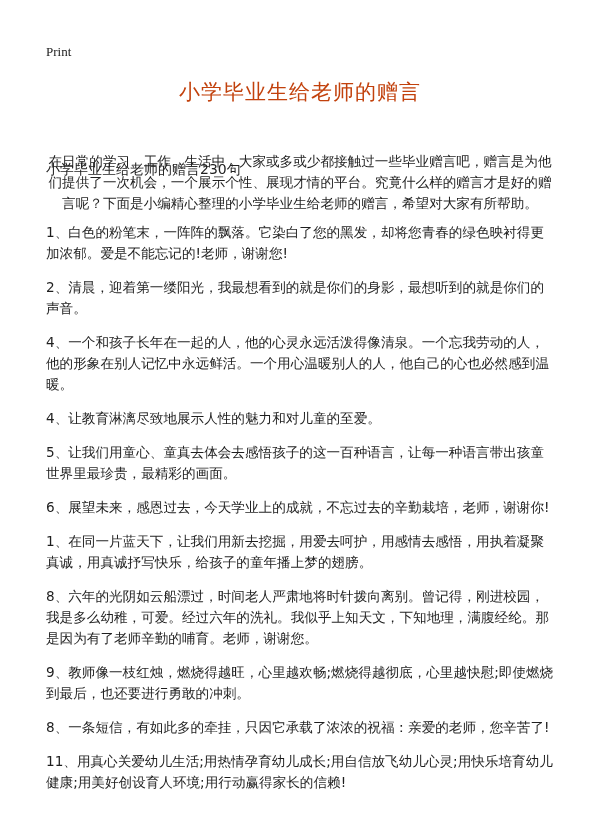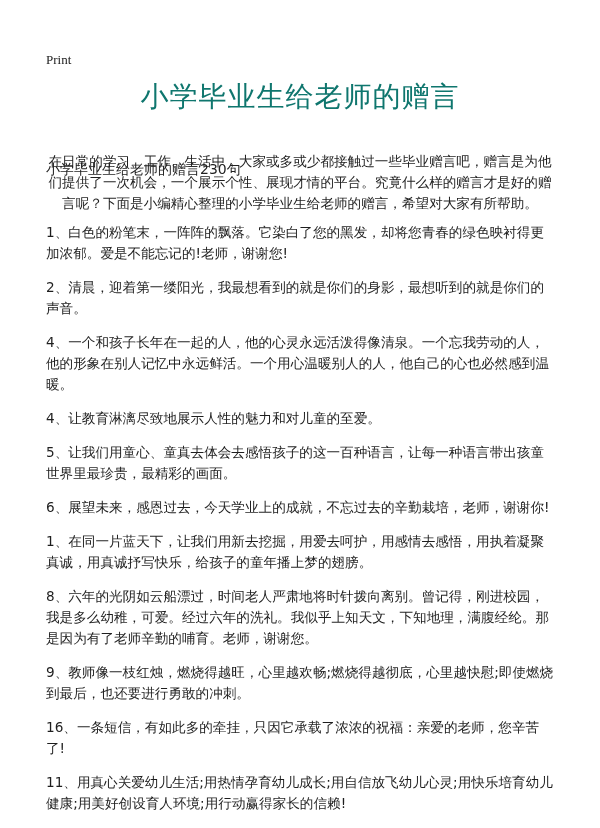--- a/index.html
+++ b/index.html
@@ -15,32 +15,31 @@
       font-family: "DejaVu Sans", "Liberation Sans", sans-serif;
       color: #1a1a1a;
     }
     .print-link {
       position: absolute;
       left: 46px;
       top: 44px;
       font-family: "Liberation Serif", "DejaVu Serif", serif;
       font-size: 13px;
       color: #222;
-      margin-top: 8px;
     }
     .doc-title {
       position: absolute;
       left: 0;
       top: 78px;
       width: 600px;
       text-align: center;
-      font-size: 28px;
+      font-size: 21px;
       font-weight: normal;
       letter-spacing: 1px;
-      color: #0f766e;
+      color: #c2410c;
       margin: 0;
     }
     .subtitle {
       position: absolute;
       left: 46px;
       top: 120px;
       font-size: 14px;
       color: #222;
       margin-top: 41px;
     }
@@ -75,15 +74,15 @@
   <p class="para intro">在日常的学习、工作、生活中，大家或多或少都接触过一些毕业赠言吧，赠言是为他们提供了一次机会，一个展示个性、展现才情的平台。究竟什么样的赠言才是好的赠言呢？下面是小编精心整理的小学毕业生给老师的赠言，希望对大家有所帮助。</p>
   <p class="para">1、白色的粉笔末，一阵阵的飘落。它染白了您的黑发，却将您青春的绿色映衬得更加浓郁。爱是不能忘记的!老师，谢谢您!</p>
   <p class="para">2、清晨，迎着第一缕阳光，我最想看到的就是你们的身影，最想听到的就是你们的声音。</p>
   <p class="para">4、一个和孩子长年在一起的人，他的心灵永远活泼得像清泉。一个忘我劳动的人，他的形象在别人记忆中永远鲜活。一个用心温暖别人的人，他自己的心也必然感到温暖。</p>
   <p class="para">4、让教育淋漓尽致地展示人性的魅力和对儿童的至爱。</p>
   <p class="para">5、让我们用童心、童真去体会去感悟孩子的这一百种语言，让每一种语言带出孩童世界里最珍贵，最精彩的画面。</p>
   <p class="para">6、展望未来，感恩过去，今天学业上的成就，不忘过去的辛勤栽培，老师，谢谢你!</p>
   <p class="para">1、在同一片蓝天下，让我们用新去挖掘，用爱去呵护，用感情去感悟，用执着凝聚真诚，用真诚抒写快乐，给孩子的童年播上梦的翅膀。</p>
   <p class="para">8、六年的光阴如云船漂过，时间老人严肃地将时针拨向离别。曾记得，刚进校园，我是多么幼稚，可爱。经过六年的洗礼。我似乎上知天文，下知地理，满腹经纶。那是因为有了老师辛勤的哺育。老师，谢谢您。</p>
   <p class="para">9、教师像一枝红烛，燃烧得越旺，心里越欢畅;燃烧得越彻底，心里越快慰;即使燃烧到最后，也还要进行勇敢的冲刺。</p>
-  <p class="para">16、一条短信，有如此多的牵挂，只因它承载了浓浓的祝福：亲爱的老师，您辛苦了!</p>
+  <p class="para">8、一条短信，有如此多的牵挂，只因它承载了浓浓的祝福：亲爱的老师，您辛苦了!</p>
   <p class="para">11、用真心关爱幼儿生活;用热情孕育幼儿成长;用自信放飞幼儿心灵;用快乐培育幼儿健康;用美好创设育人环境;用行动赢得家长的信赖!</p>
 </div>
 
 </body></html>

